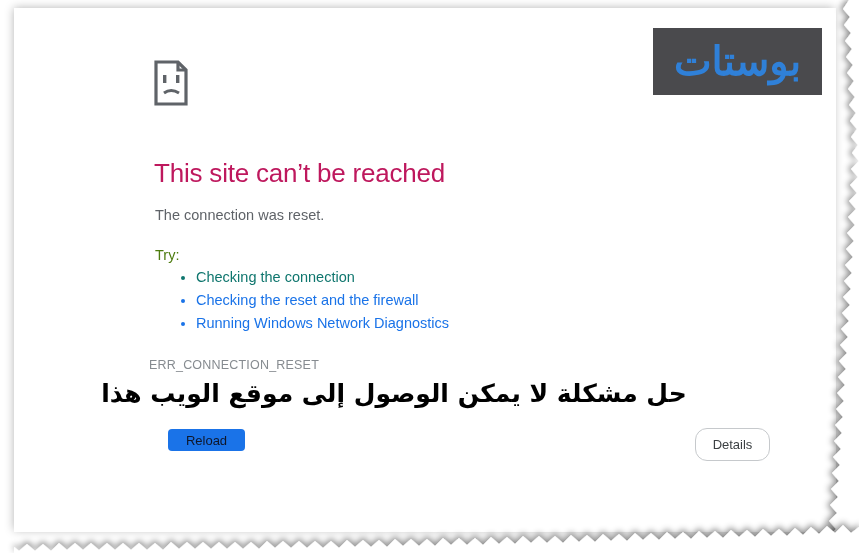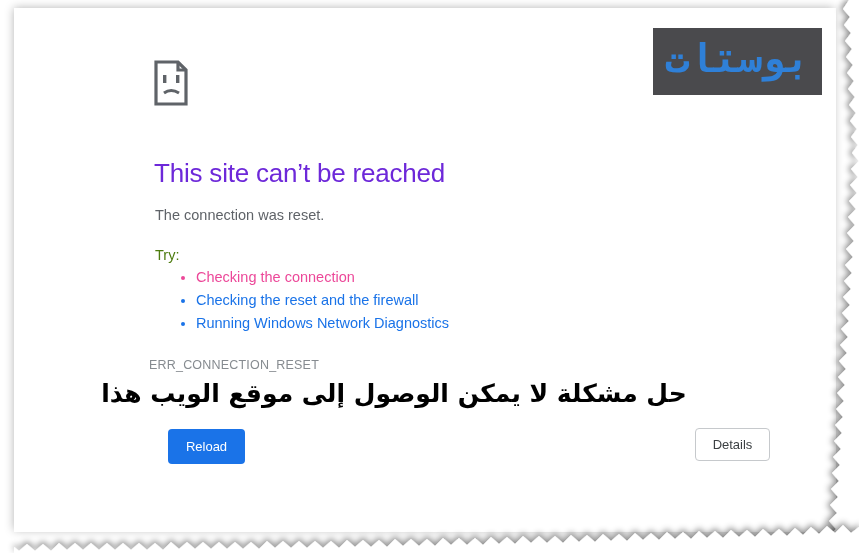--- a/index.html
+++ b/index.html
@@ -68,21 +68,21 @@
     height: 46px;
   }
 
   
   .err-heading {
     position: absolute;
     left: 140px;
     top: 150px;
     font-size: 26px;
     font-weight: normal;
-    color: #6d28d9;
+    color: #be185d;
     letter-spacing: -0.2px;
     white-space: nowrap;
   }
 
   .err-sub {
     position: absolute;
     left: 141px;
     top: 199px;
     font-size: 14.5px;
     color: #5f6368;
@@ -101,60 +101,60 @@
   .err-list {
     position: absolute;
     left: 162px;
     top: 258px;
     list-style: disc;
     padding-left: 20px;
   }
   .err-list li {
     font-size: 14.5px;
     line-height: 23px;
-    color: #ec4899;
+    color: #0f766e;
     white-space: nowrap;
   }
   .err-list li.link { color: #1a73e8; cursor: pointer; }
 
   .err-code {
     position: absolute;
     left: 135px;
     top: 350px;
     font-size: 12.5px;
     color: #868b90;
     letter-spacing: 0.2px;
   }
 
   
   .btn-reload {
     position: absolute;
     left: 154px;
     top: 421px;
     width: 77px;
-    height: 35px;
+    height: 22px;
     background: #1a73e8;
-    color: #ffffff;
+    color: #0f172a;
     border: none;
     border-radius: 4px;
     font-size: 13px;
     font-family: "Liberation Sans", sans-serif;
     cursor: pointer;
   }
 
   .btn-details {
     position: absolute;
     left: 681px;
     top: 420px;
     width: 75px;
     height: 33px;
     background: #ffffff;
     color: #3c4043;
     border: 1px solid #c6c9cc;
-    border-radius: 4px;
+    border-radius: 12px;
     font-size: 13px;
     font-family: "Liberation Sans", sans-serif;
     cursor: pointer;
   }
 
   
   .ar-caption {
     position: absolute;
     left: 0;
     top: 371px;
@@ -181,21 +181,21 @@
     top: 20px;
     width: 169px;
     height: 67px;
     background: #4a4a4d;
     display: flex;
     align-items: center;
     justify-content: center;
   }
   .watermark span {
     direction: rtl;
-    font-family: Liberation Mono, monospace;
+    font-family: Liberation Serif, serif;
     font-size: 40px;
     font-weight: bold;
     color: #2f80d8;
     line-height: 1;
     letter-spacing: 0px;
   }
 </style>
 </head>
 <body>
 

